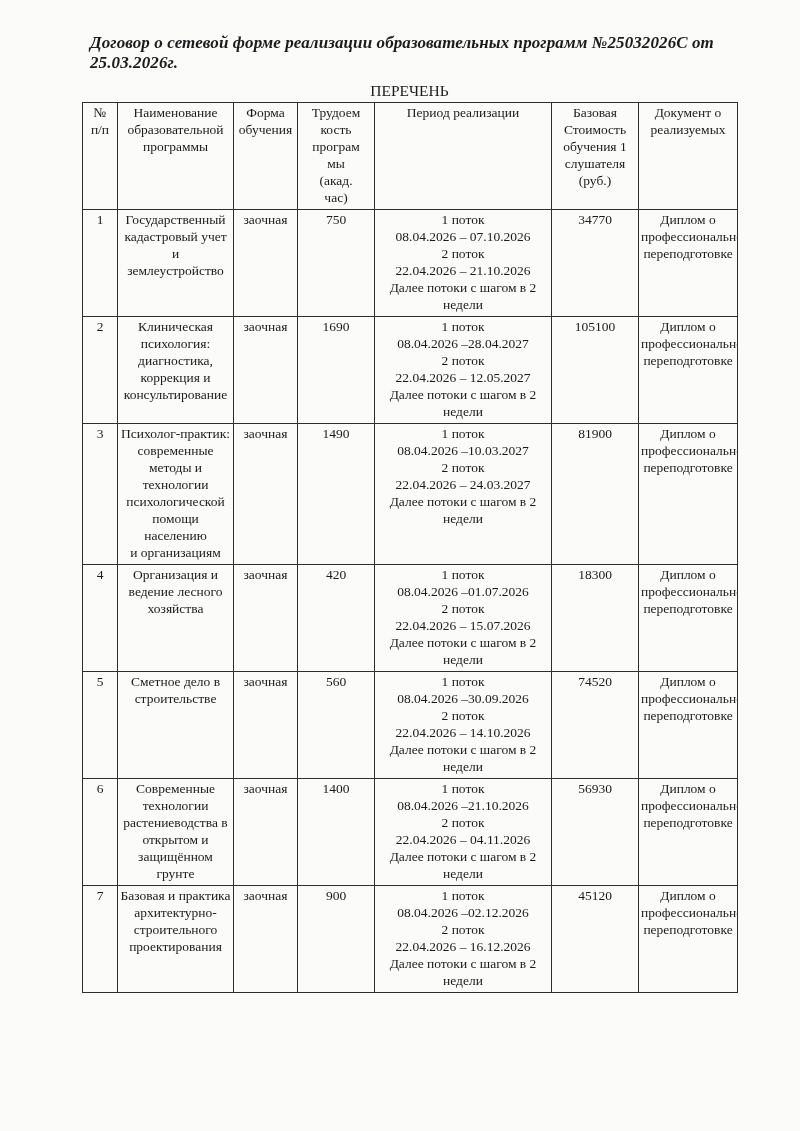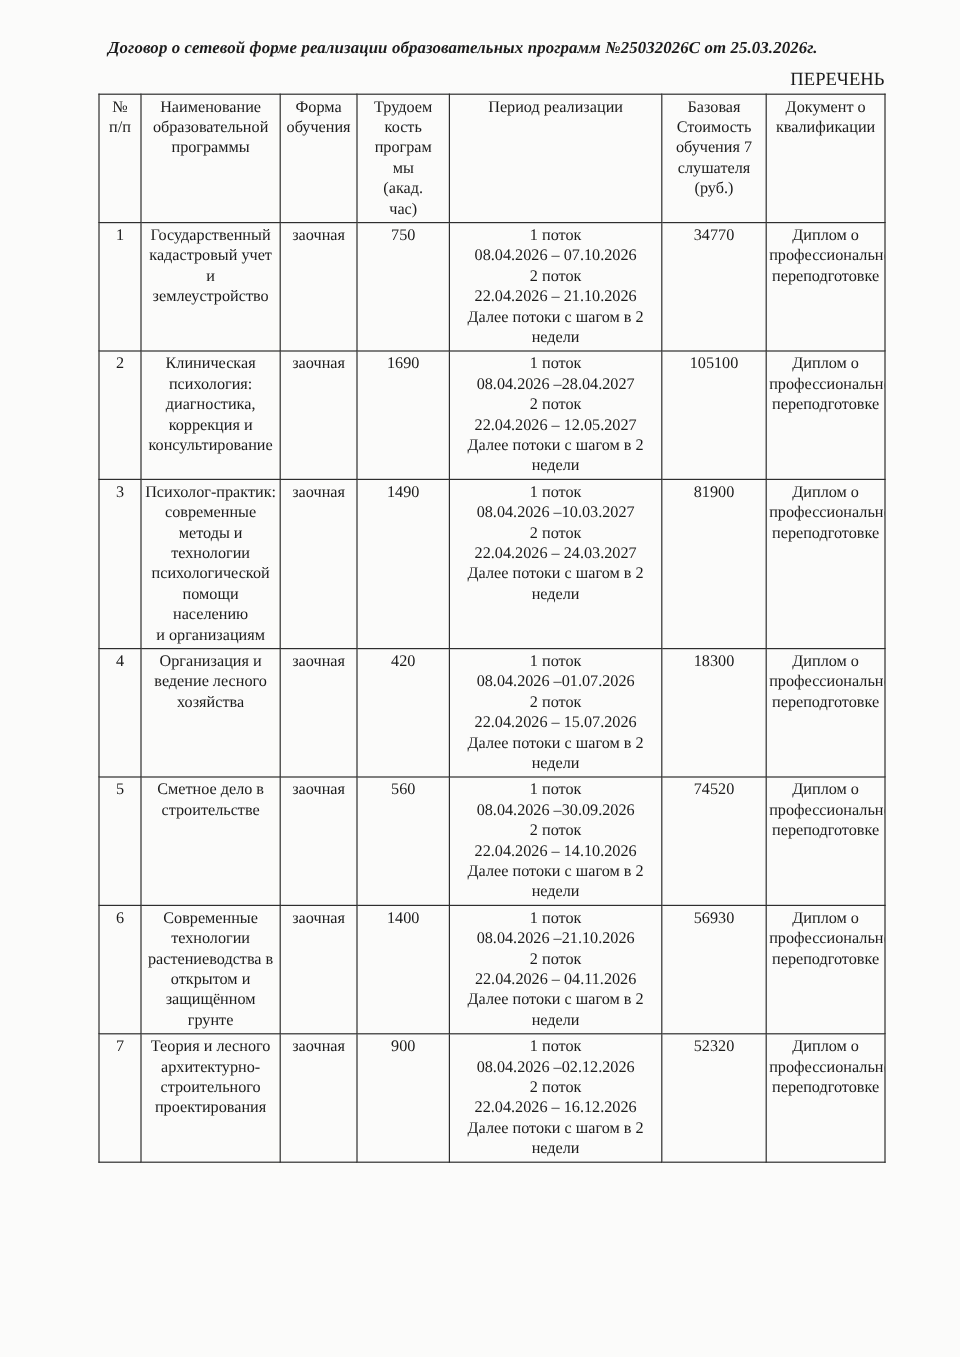--- a/index.html
+++ b/index.html
@@ -13,33 +13,33 @@
   }
   .page{
     width:655px;
     margin-left:82px;
     padding-top:33px;
   }
   .contract-ref{
     margin-left:8px;
     font-style:italic;
     font-weight:bold;
-    font-size:14px;
+    font-size:17px;
     letter-spacing:0.1px;
   }
   .appendix{
     margin-top:13px;
     text-align:right;
     font-size:14.5px;
     line-height:19.5px;
     white-space:pre-line;
   }
   .title-block{
     margin-top:7px;
-    text-align:right;
+    text-align:center;
   }
   .doc-title{
     font-size:15.5px;
     line-height:21px;
   }
   .doc-subtitle{
     font-size:15px;
     line-height:20px;
     white-space:pre-line;
   }
@@ -96,25 +96,25 @@
 обучения</th>
           <th>Трудоем
 кость
 програм
 мы
 (акад.
 час)</th>
           <th class="bold">Период реализации</th>
           <th>Базовая
 Стоимость
-обучения 7
+обучения 1
 слушателя
 (руб.)</th>
           <th>Документ о
-квалификации</th>
+реализуемых</th>
         </tr>
     </thead>
     <tbody>
         <tr>
           <td>1</td>
           <td>Государственный
 кадастровый учет и
 землеустройство</td>
           <td>заочная</td>
           <td>750</td>
@@ -222,33 +222,33 @@
 22.04.2026 – 04.11.2026
 Далее потоки с шагом в 2
 недели</td>
           <td>56930</td>
           <td>Диплом о
 профессиональной
 переподготовке</td>
         </tr>
         <tr>
           <td>7</td>
-          <td>Теория и лесного
+          <td>Базовая и практика
 архитектурно-
 строительного
 проектирования</td>
           <td>заочная</td>
           <td>900</td>
           <td>1 поток
 08.04.2026 –02.12.2026
 2 поток
 22.04.2026 – 16.12.2026
 Далее потоки с шагом в 2
 недели</td>
-          <td>52320</td>
+          <td>45120</td>
           <td>Диплом о
 профессиональной
 переподготовке</td>
         </tr>
       </tbody>
   </table>
 
 </div>
 
 </body></html>

